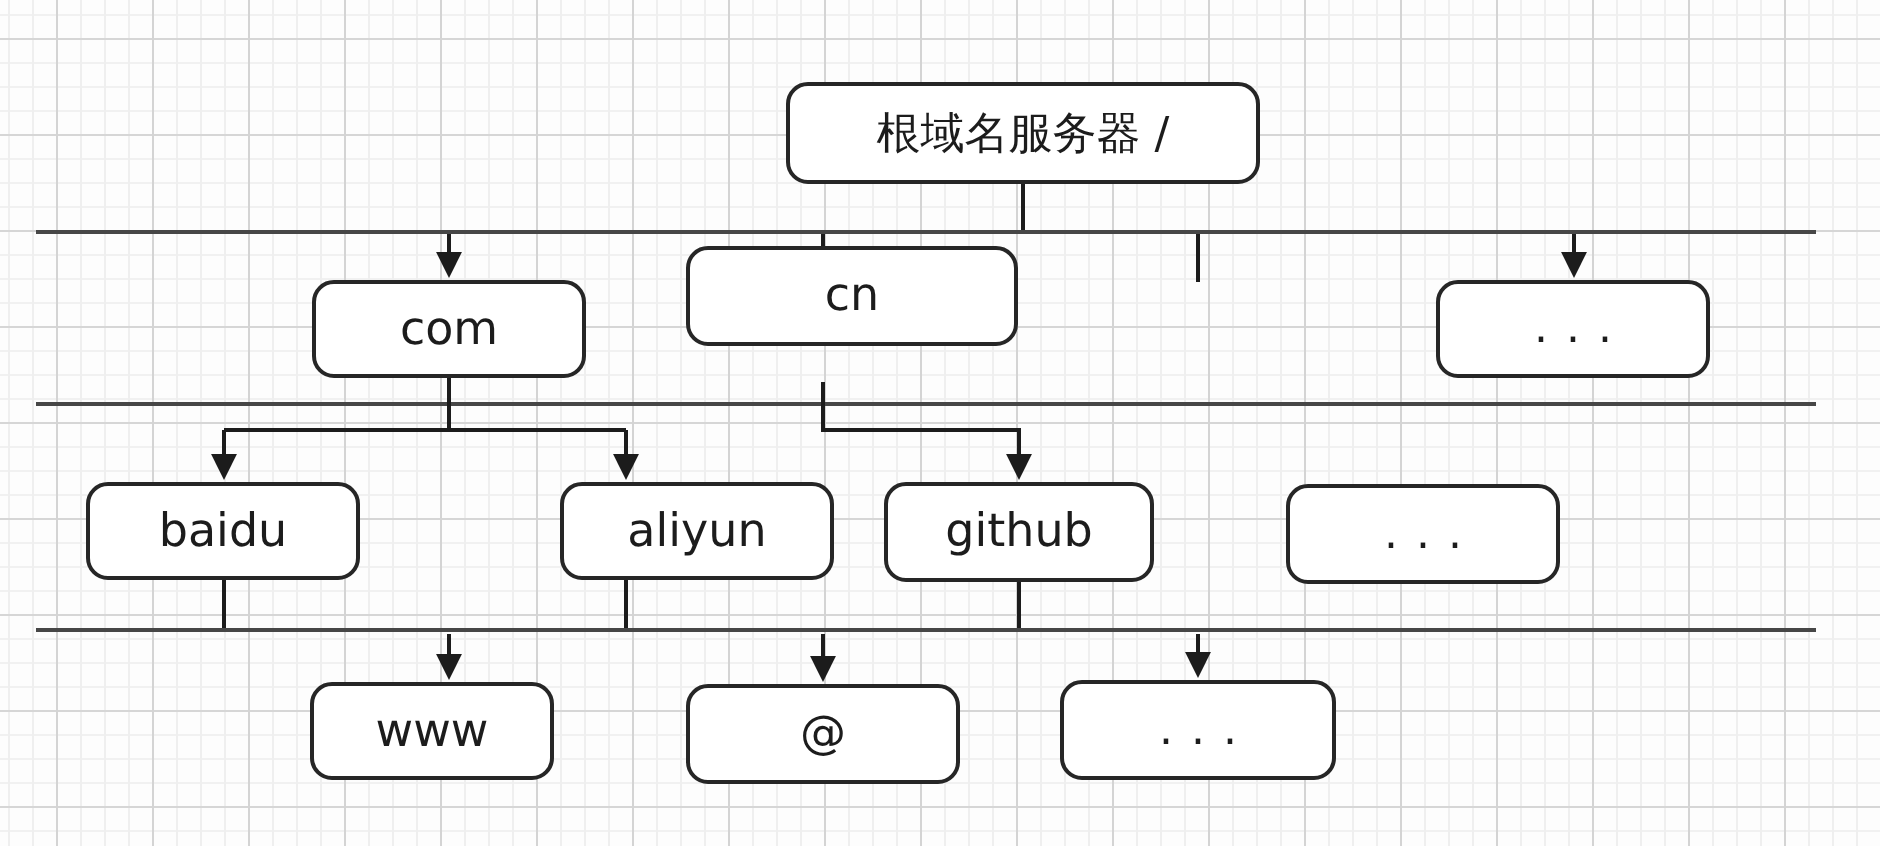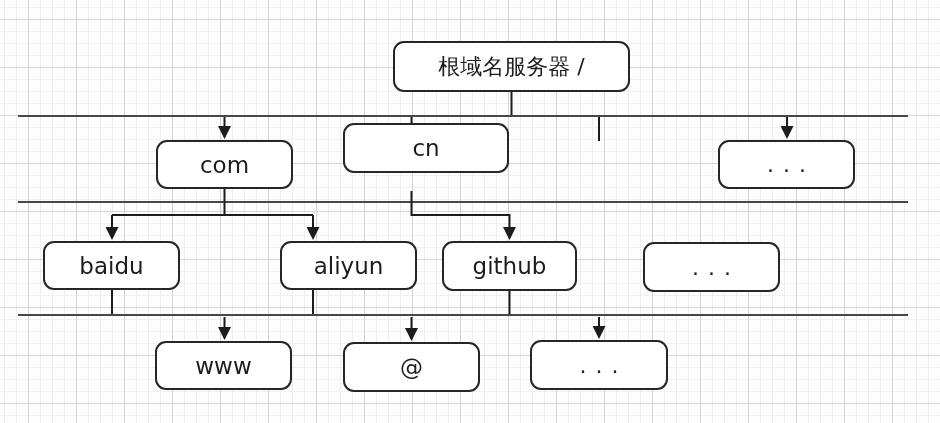--- a/index.html
+++ b/index.html
@@ -47,21 +47,21 @@
 
   .n-root   { left: 393px; top:  41px; width: 237px; height: 51px; font-size: 22px; }
   .n-com    { left: 156px; top: 140px; width: 137px; height: 49px; }
   .n-cn     { left: 343px; top: 123px; width: 166px; height: 50px; }
   .n-space  { left: 530px; top: 141px; width: 138px; height: 49px; }
   .n-dots2  { left: 718px; top: 140px; width: 137px; height: 49px; }
   .n-baidu  { left:  43px; top: 241px; width: 137px; height: 49px; }
   .n-aliyun { left: 243px; top: 241px; width: 137px; height: 49px; margin-left: 37px; }
   .n-github { left: 442px; top: 241px; width: 135px; height: 50px; }
   .n-dots3  { left: 643px; top: 242px; width: 137px; height: 50px; }
-  .n-www    { left: 155px; top: 341px; width: 137px; height: 49px; }
+  .n-www    { left: 155px; top: 341px; width: 122px; height: 49px; }
   .n-at     { left: 343px; top: 342px; width: 137px; height: 50px; }
   .n-dots4  { left: 530px; top: 340px; width: 138px; height: 50px; }
 </style>
 </head>
 <body>
 
 <div class="canvas">
 
   <svg class="wires" viewBox="0 0 940 423" xmlns="http://www.w3.org/2000/svg">
     <defs>

